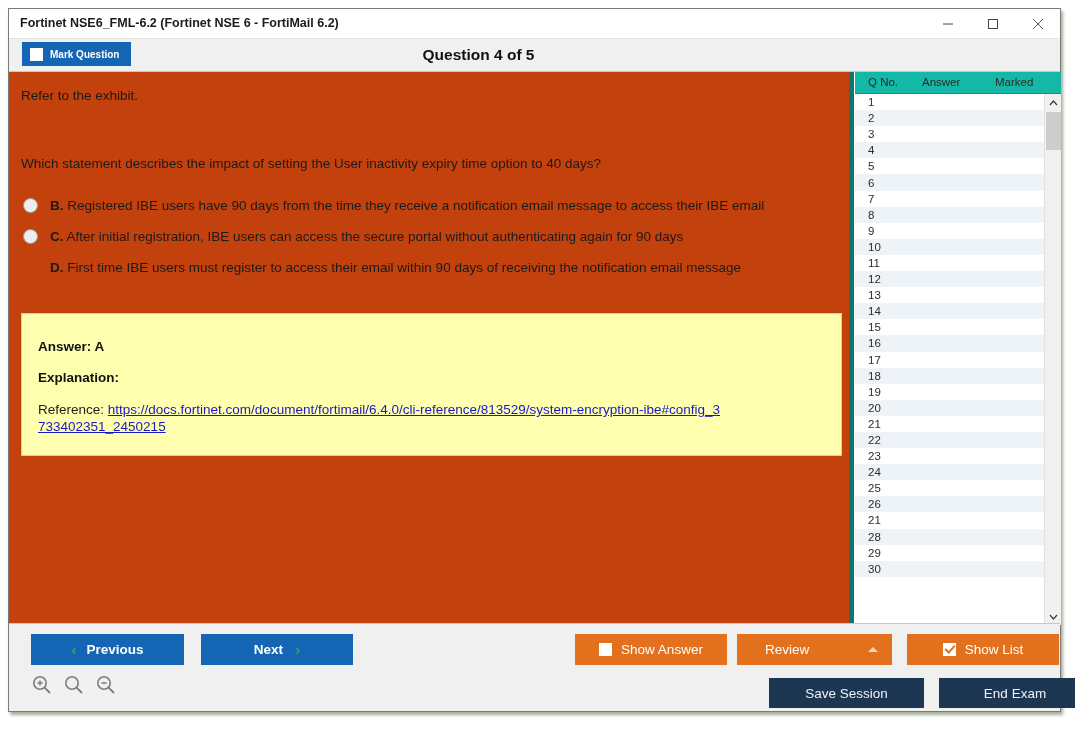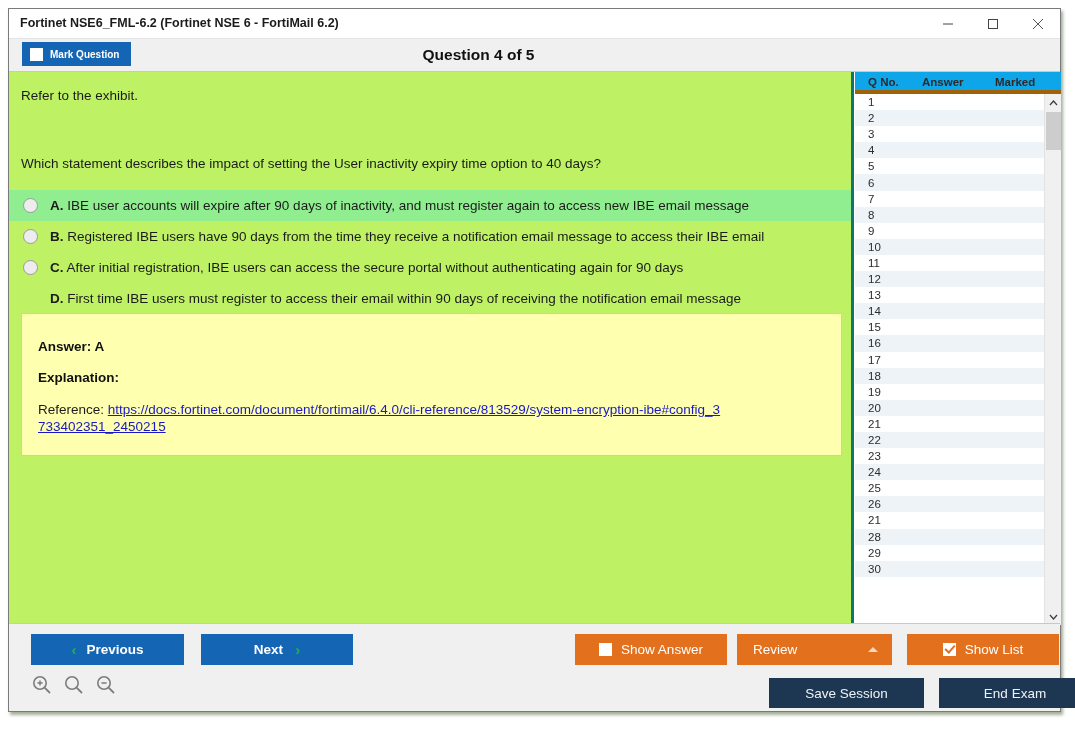--- a/index.html
+++ b/index.html
@@ -112,22 +112,22 @@
     background: #ffffff;
   }
 
   
   .content {
     position: absolute;
     left: 0;
     top: 0;
     width: 845px;
     height: 553px;
-    background: #bef264;
-    border-right: 3px solid #0f766e;
+    background: #c2410c;
+    border-right: 5px solid #0f766e;
     box-sizing: border-box;
     overflow: hidden;
   }
   .exhibit-line {
     position: absolute;
     left: 12px;
     top: 16px;
     font-size: 13.5px;
     color: #1b1b1b;
   }
@@ -224,24 +224,23 @@
     top: 0;
     width: 206px;
     height: 553px;
     background: #ffffff;
     box-sizing: border-box;
     overflow: hidden;
   }
   .qlist-head {
     position: relative;
     height: 22px;
-    background: #0ea5e9;
-    border-bottom: 4px solid #a16207;
-    box-sizing: border-box;
-    font-weight: bold;
+    background: #14b8a6;
+    border-bottom: 1px solid #a16207;
+    box-sizing: border-box;
   }
   .qlist-head span {
     position: absolute;
     top: 4px;
     font-size: 11.5px;
     color: #2b2b2b;
   }
   .col-qno { left: 13px; }
   .col-answer { left: 67px; }
   .col-marked { left: 140px; }
@@ -349,21 +348,21 @@
   .btn-orange {
     background: #e3701c;
     color: #ffffff;
     font-size: 13.5px;
     height: 31px;
   }
   .btn-showanswer { left: 566px; top: 10px; width: 152px; }
   .btn-review {
     left: 728px; top: 10px; width: 155px;
     justify-content: flex-start;
-    padding-left: 16px;
+    padding-left: 28px;
   }
   .btn-showlist { left: 898px; top: 10px; width: 152px; }
   .cbox {
     width: 13px;
     height: 13px;
     background: #ffffff;
     margin-right: 9px;
     flex: none;
     position: relative;
   }
@@ -448,24 +447,20 @@
       <div class="q-title">Question 4 of 5</div>
     </div>
 
     <div class="body-area">
 
       <div class="content">
         <div class="exhibit-line">Refer to the exhibit.</div>
         <div class="question-text">Which statement describes the impact of setting the User inactivity expiry time option to 40 days?</div>
 
         <div class="options" id="options-container">
-            <div class="option-row selected">
-              <span class="radio"></span>
-              <span class="option-label"><b>A.</b> <span>IBE user accounts will expire after 90 days of inactivity, and must register again to access new IBE email message</span></span>
-            </div>
             <div class="option-row">
               <span class="radio"></span>
               <span class="option-label"><b>B.</b> <span>Registered IBE users have 90 days from the time they receive a notification email message to access their IBE email</span></span>
             </div>
             <div class="option-row">
               <span class="radio"></span>
               <span class="option-label"><b>C.</b> <span>After initial registration, IBE users can access the secure portal without authenticating again for 90 days</span></span>
             </div>
             <div class="option-row">
               <span class="radio hidden-radio"></span>

